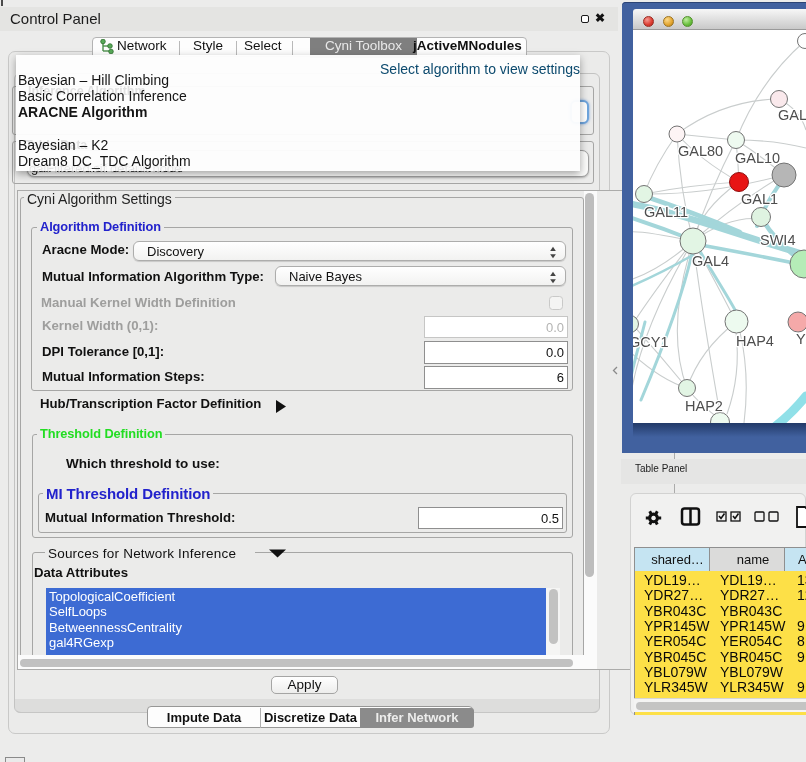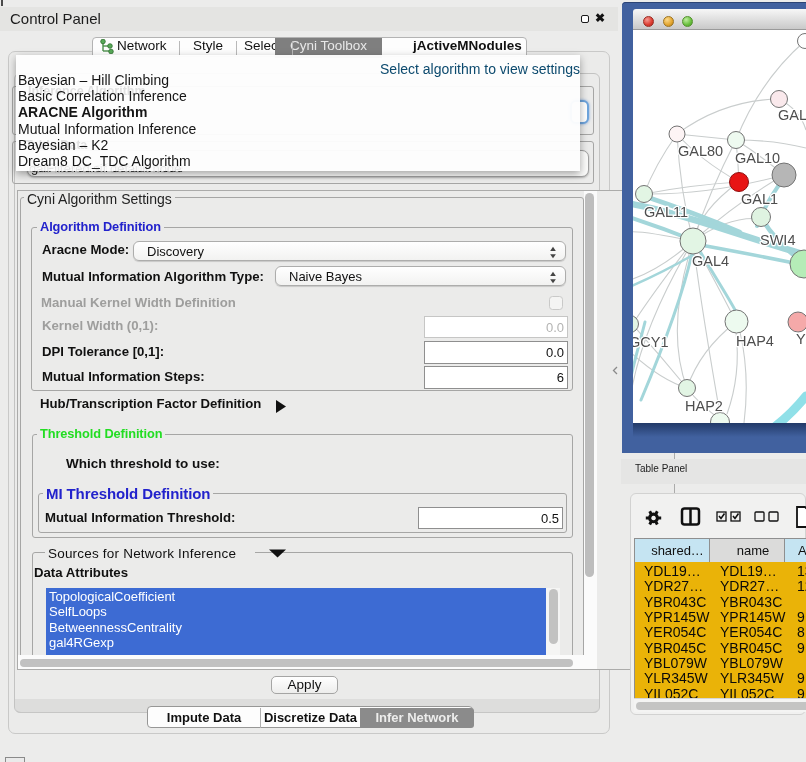--- a/index.html
+++ b/index.html
@@ -9,21 +9,21 @@
 .abs { position:absolute; }
 
 #cp-title { left:0; top:7px; width:618px; height:24px; background:#e4e4e2;text-decoration:underline; }
 #cp-title .t { position:absolute; left:10px; top:3px; font-size:15px; color:#1c1c1c; }
 #cp-float { left:581px; top:15px; width:8px; height:8px; border:1.4px solid #1a1a1a; border-radius:2px; background:#fdfdfd; }
 #cp-close { left:595px; top:11px; font-size:12px; font-weight:bold; color:#111; }
 
 #tabs { left:92px; top:37px; width:435px; height:20px; background:#fdfdfd; border:1px solid #b3b3b3; border-radius:4px 4px 0 0; }
 .tabsep { position:absolute; top:3px; width:1px; height:14px; background:#b9b9b9; }
 .tabtxt { position:absolute; top:-0.5px; font-size:13.5px; color:#111; }
-#tab-cyni { position:absolute; left:182px; top:0px; width:107px; height:20px; background:#7f7f7f; color:#e8e8e8; font-size:13.5px; text-align:center; line-height:16px; }
+#tab-cyni { position:absolute; left:217px; top:0px; width:107px; height:20px; background:#7f7f7f; color:#e8e8e8; font-size:13.5px; text-align:center; line-height:16px; }
 
 #panel-outer { left:8px; top:51px; width:602px; height:683px; border:1px solid #c9c9c8; border-radius:7px; background:#ebebea; }
 #panel-inner { left:14px; top:73px; width:586px; height:640px; border:1px solid #c3c3c2; border-radius:6px; background:#ebebea; }
 
 .groupbox { position:absolute; border:1px solid #a6a6a5; border-radius:3px; }
 .gtitle { position:absolute; top:-7px; background:#ebebea; padding:0 3px; font-size:12.5px; white-space:nowrap; }
 #combo-td { left:27px; top:150px; width:562px; height:27px; border:1px solid #a0a0a0; border-radius:7px; background:#fbfbfa; box-shadow:0 1px 2px rgba(0,0,0,0.25); }
 
 #viewport { left:17px; top:190px; width:658px; height:480px; border:1px solid #ababaa; background:#ebebea; overflow:hidden; }
 #vtrack { left:584px; top:191px; width:13px; height:478px; background:#fbfbfb; }
@@ -55,21 +55,21 @@
 #popup .ghost { position:absolute; color:rgba(40,40,40,0.13); font-weight:bold; font-size:12.5px; }
 
 #net { left:622px; top:2px; width:184px; height:451px; background:#41619f; border-radius:4px 0 0 0; box-shadow:inset 0 1px 0 #2c4475; }
 #net-tb { position:absolute; left:11px; top:7px; width:173px; height:21px; background:linear-gradient(#f7f7f7,#c9c9c9); border-bottom:1px solid #9a9a9a; border-radius:3px 0 0 0; }
 .light { position:absolute; top:7px; width:11px; height:11px; border-radius:50%; }
 #net-content { position:absolute; left:11px; top:28px; width:173px; height:393px; background:#ffffff; }
 
 #tp-title { left:621px; top:459px; width:185px; height:25px; background:#e5e5e4; }
 #tp-title .t { position:absolute; left:14px; top:4px; font-size:10px; color:#1c1c1c; }
 #tp-panel { left:630px; top:493px; width:176px; height:222px; background:#f1f1f0; border:1px solid #d2d2d1; border-radius:6px; }
-#tp-table { position:absolute; left:3px; top:44px; width:173px; height:168px; background:#eab308; border:1px solid #8f8f8f; border-right:none; border-bottom:none; overflow:hidden; }
+#tp-table { position:absolute; left:3px; top:53px; width:173px; height:168px; background:#fde047; border:1px solid #8f8f8f; border-right:none; border-bottom:none; overflow:hidden; }
 .th { position:absolute; top:0; height:23px; border-right:1px solid #8f8f8f; font-size:13px; text-align:center; line-height:23px; color:#111; }
 .tr { position:absolute; font-size:14px; color:#0a0a0a; white-space:nowrap; }
 #tp-hscroll { position:absolute; left:3px; top:204px; width:173px; height:14px; background:#f4f4f3; border-top:1px solid #d6d6d5; }
 #tp-hthumb { position:absolute; left:2px; top:3px; width:174px; height:8px; background:#c4c4c3; border-radius:4px 0 0 4px; }
 #blbtn { left:5px; top:757px; width:20px; height:12px; background:#eaeaea; border:1px solid #8a8a8a; }
 #topmark { left:1px; top:0px; width:2px; height:6px; background:#4a4a4a; }
 </style>
 </head>
 <body>
 <div id="stage">
@@ -184,21 +184,20 @@
   </div>
 
   <div class="abs" id="popup">
     <div class="hint">Select algorithm to view settings</div>
     <span class="ghost" style="left:12px; top:29px;">Inference Algorithm</span>
     <span class="ghost" style="left:9px; top:83px;">Table Data</span>
     <span class="ghost" style="left:13px; top:106px; font-weight:normal; font-size:13px; color:rgba(40,40,40,0.10);">galFiltered.sif default node</span>
     <span class="it" style="top:17px;">Bayesian – Hill Climbing</span>
     <span class="it" style="top:33.2px;">Basic Correlation Inference</span>
     <span class="it" style="top:49.4px; font-weight:bold;">ARACNE Algorithm</span>
-    <span class="it" style="top:65.6px;">Mutual Information Inference</span>
     <span class="it" style="top:81.8px;">Bayesian – K2</span>
     <span class="it" style="top:98px;">Dream8 DC_TDC Algorithm</span>
   </div>
 
   <div class="abs" id="net">
     <div id="net-tb">
       <div class="light" style="left:10px; background:radial-gradient(circle at 35% 30%, #f59a92, #dc3b30 60%, #a32e24); border:0.5px solid #9a2b22;"></div>
       <div class="light" style="left:30px; background:radial-gradient(circle at 35% 30%, #fbd98a, #e3a52f 60%, #a87a1e); border:0.5px solid #9d7420;"></div>
       <div class="light" style="left:49px; background:radial-gradient(circle at 35% 30%, #c0eda0, #68bf3c 60%, #4c8f2a); border:0.5px solid #53912e;"></div>
     </div>

